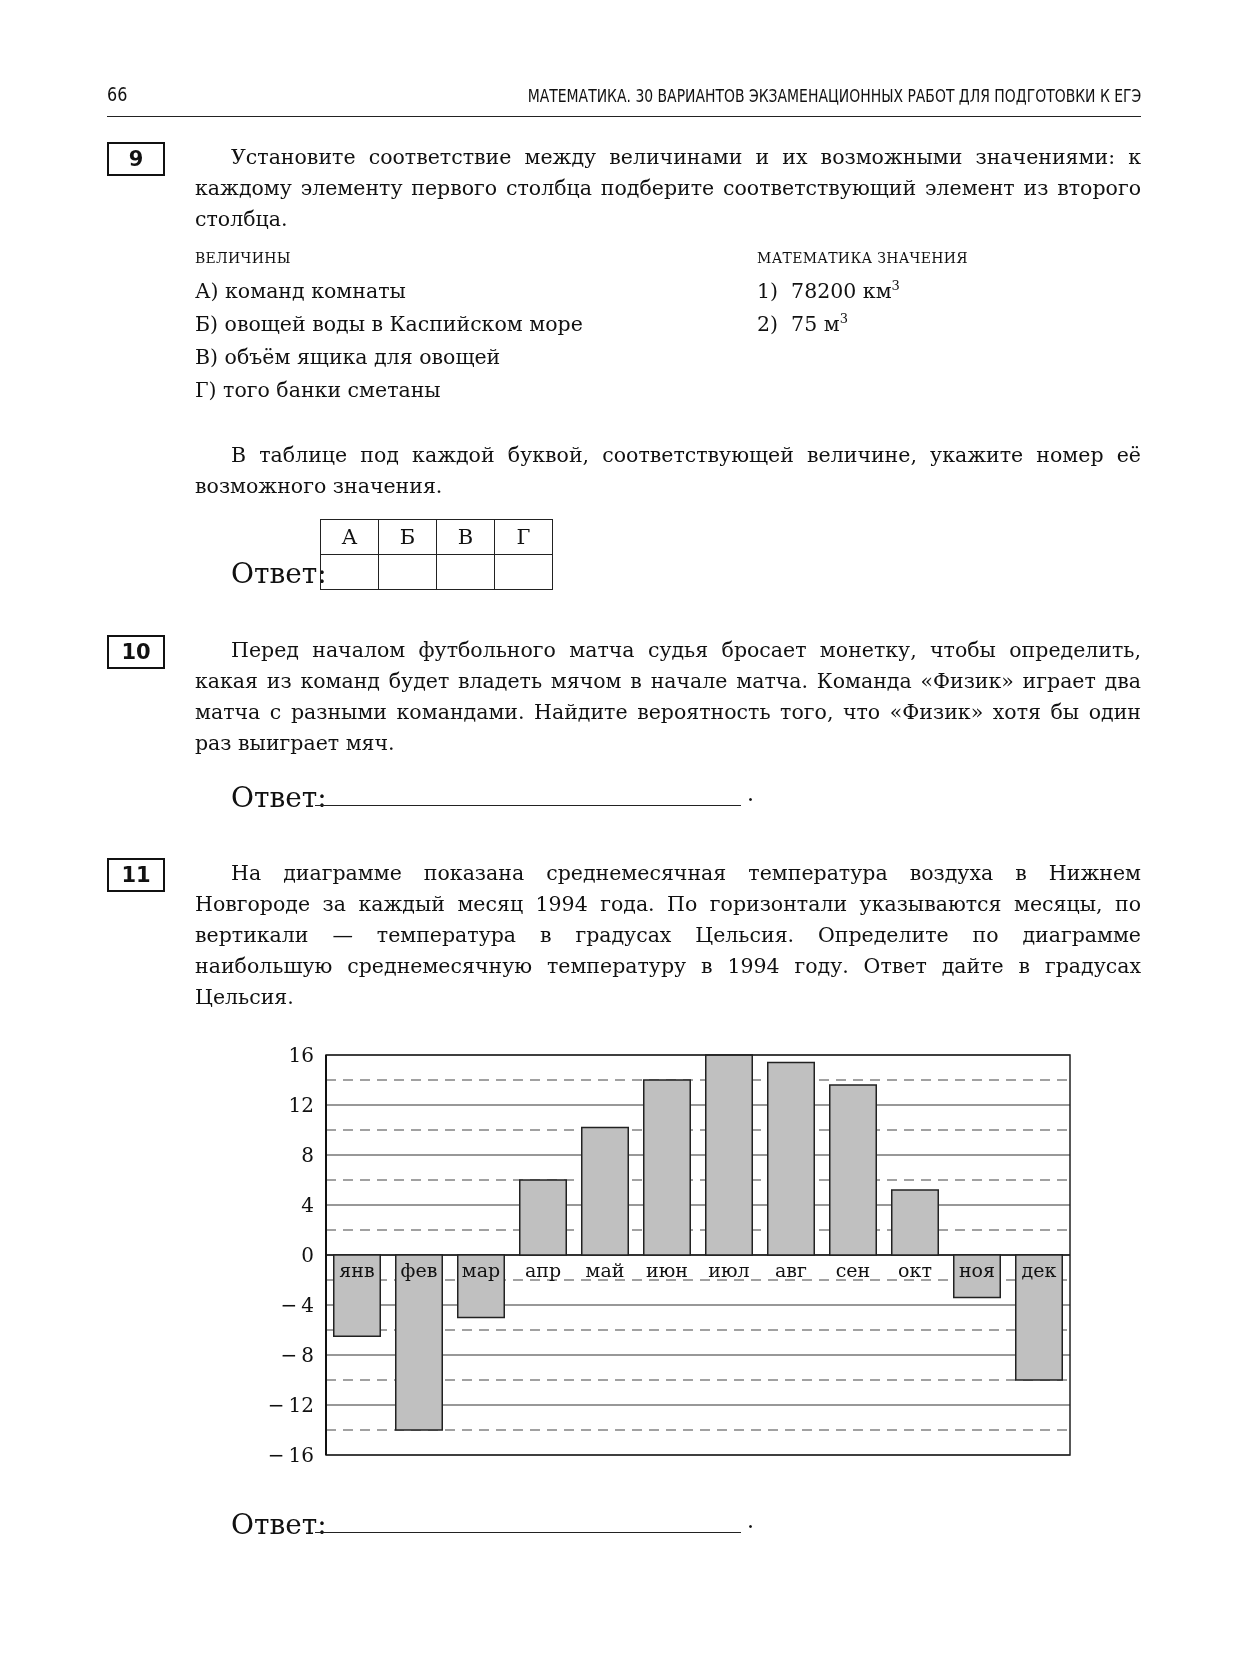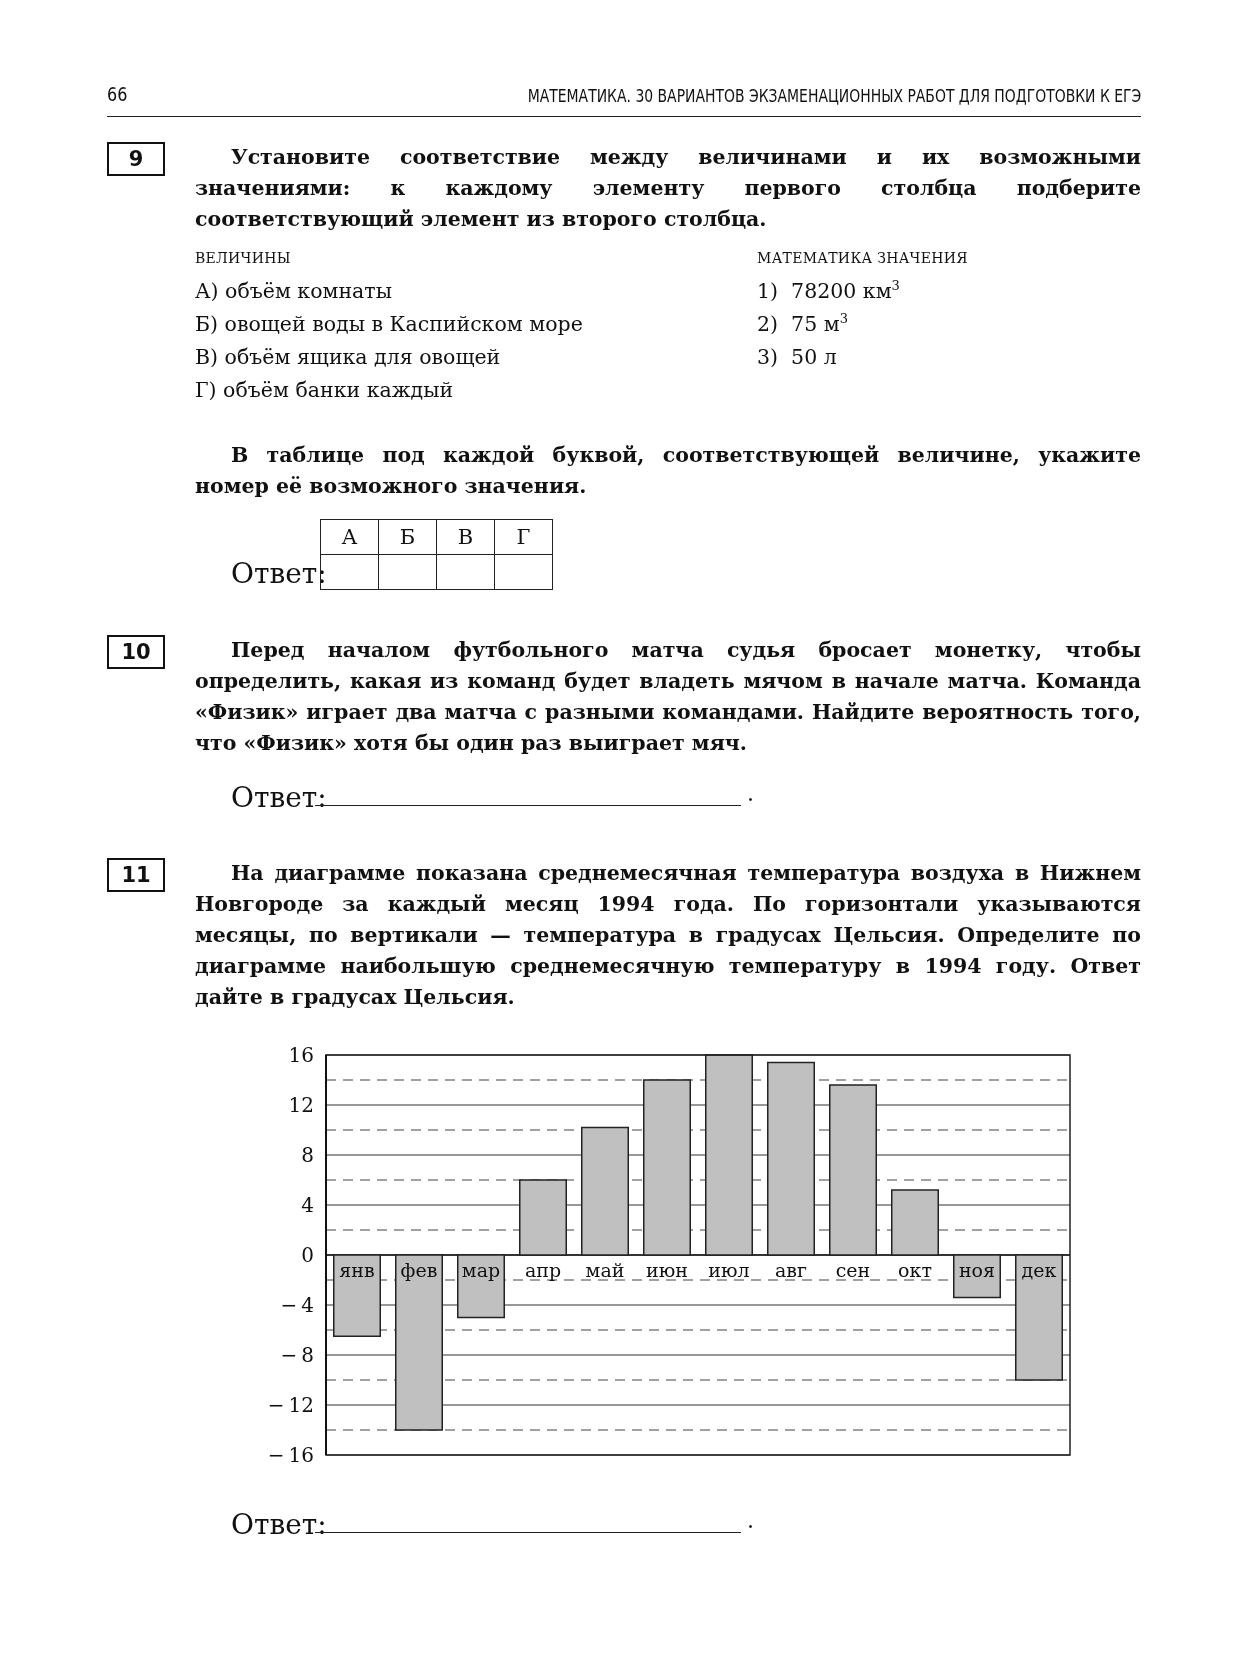--- a/index.html
+++ b/index.html
@@ -25,21 +25,21 @@
   }
   .task { position: absolute; left: 107px; width: 1034px; }
   .task-num {
     position: absolute; left: 0; top: 0;
     width: 54px; height: 30px; border: 2px solid #111;
     font-family: "DejaVu Sans", "Liberation Sans", sans-serif;
     font-weight: bold; font-size: 21px; text-align: center; line-height: 30px;
   }
   .task-text {
     position: absolute; left: 88px; right: 0; top: 0;
-    font-size: 20.5px; line-height: 31px; text-align: justify; font-weight: bold;
+    font-size: 20.5px; line-height: 31px; text-align: justify;
   }
   .task-text p { margin: 0; text-indent: 36px; }
   .cols { position: absolute; font-size: 20.5px; line-height: 33px; }
   .cols .head { font-size: 14px; letter-spacing: 0.3px; }
   sup { font-size: 13px; line-height: 0; vertical-align: 8px; }
   .answer-table { border-collapse: collapse; position: absolute; }
   .answer-table td {
     border: 1.5px solid #222; width: 57px; height: 34px; text-align: center;
     font-size: 21px; padding: 0;
   }
@@ -60,31 +60,30 @@
 </div>
 
 <div class="task" style="top:142px; height:450px;">
   <div class="task-num">9</div>
   <div class="task-text">
     <p>Установите соответствие между величинами и их возможными значениями: к каждому элементу первого столбца подберите соответствующий элемент из второго столбца.</p>
   </div>
 
   <div class="cols" style="left:88px; top:100px;">
     <div class="head">ВЕЛИЧИНЫ</div>
-    <div>А) объём комнаты</div>
+    <div>А) команд комнаты</div>
     <div>Б) овощей воды в Каспийском море</div>
     <div>В) объём ящика для овощей</div>
-    <div>Г) объём банки каждый</div>
+    <div>Г) того банки сметаны</div>
   </div>
 
   <div class="cols" style="left:650px; top:100px;">
     <div class="head">МАТЕМАТИКА ЗНАЧЕНИЯ</div>
     <div><span>1)</span>&nbsp;&nbsp;<span>78200 км</span><sup>3</sup></div>
     <div><span>2)</span>&nbsp;&nbsp;<span>75 м</span><sup>3</sup></div>
-    <div><span>3)</span>&nbsp;&nbsp;<span>50 л</span></div>
   </div>
 
   <div class="task-text" style="top:298px;">
     <p>В таблице под каждой буквой, соответствующей величине, укажите номер её возможного значения.</p>
   </div>
 
   <span class="answer-label" style="left:124px; top:415px;">Ответ:</span>
   <table class="answer-table" style="left:213px; top:377px;">
     <tbody>
         <tr>

